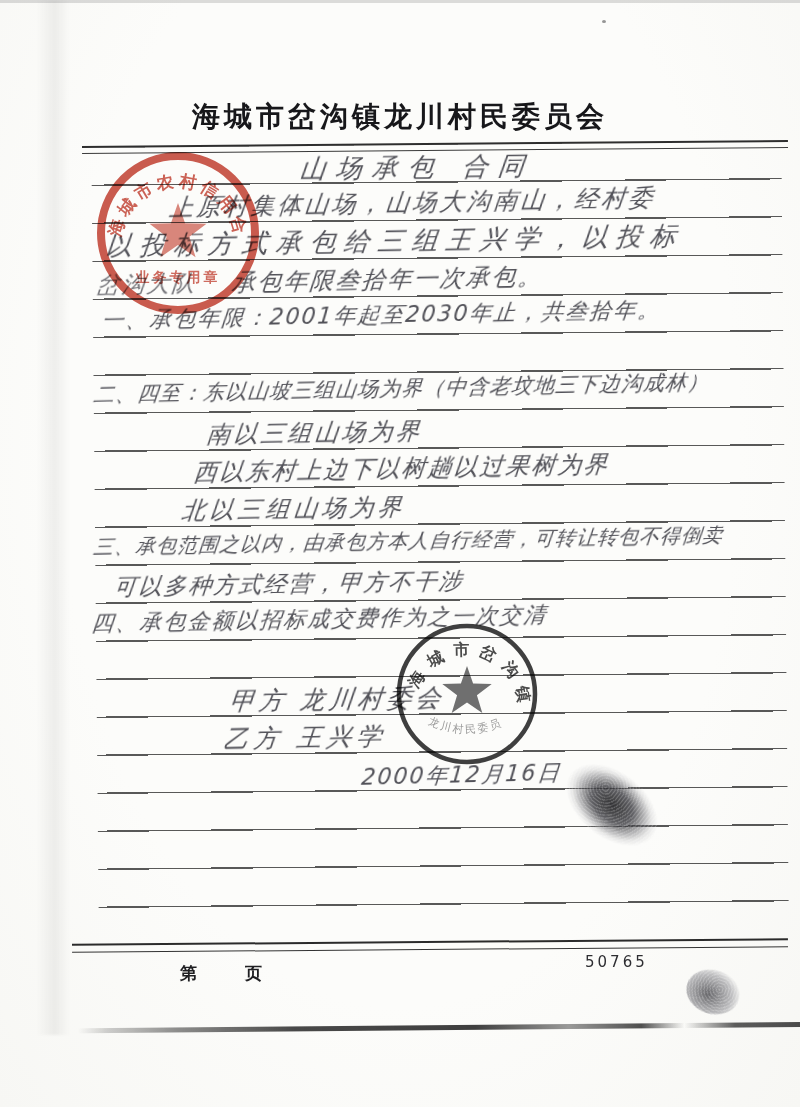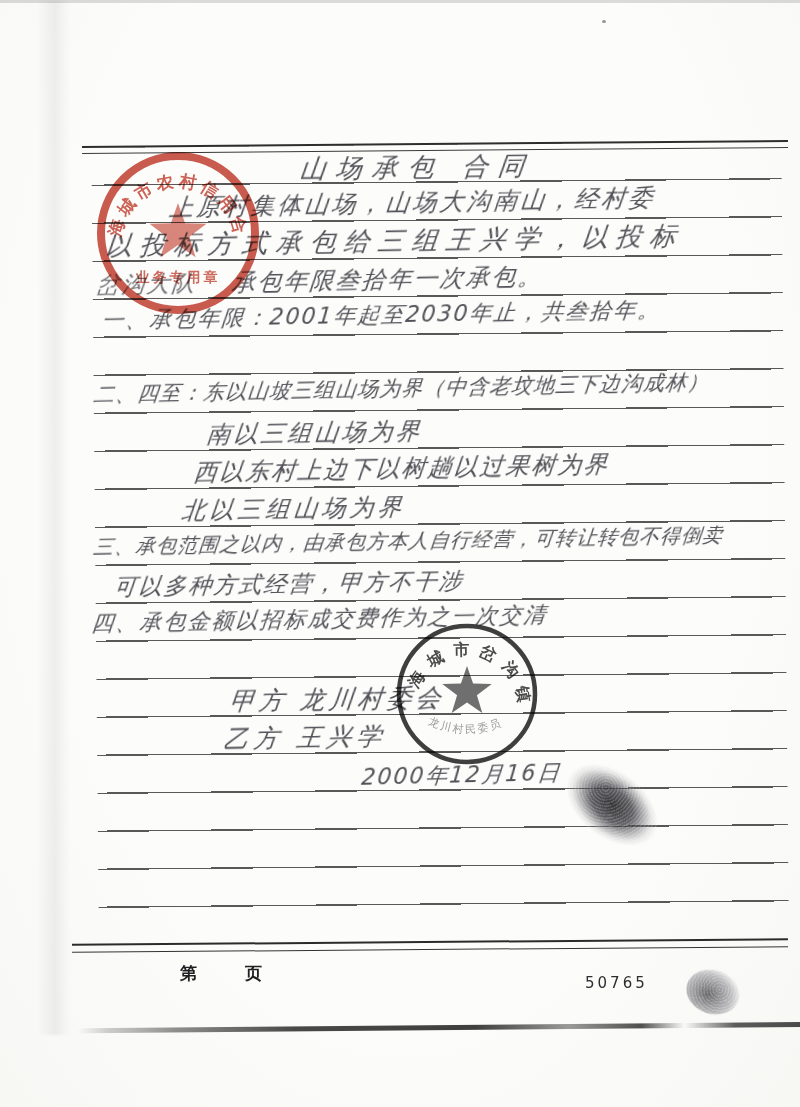--- a/index.html
+++ b/index.html
@@ -43,21 +43,21 @@
       radial-gradient(ellipse closest-side, rgba(33,33,36,0.92) 0%, rgba(52,52,57,0.78) 45%, rgba(82,82,88,0.42) 70%, rgba(120,120,126,0.16) 86%, transparent 100%);
     filter:blur(0.5px);}
 
   .footer-rule{position:absolute;left:72px;top:941px;width:716px;height:6px;
     border-top:2.4px solid #2b2b2b;border-bottom:1.5px solid #333;
     transform:rotate(-0.45deg);}
   .footer-label{position:absolute;top:962px;font-size:17px;font-weight:bold;color:#1f1f22;
     font-family:"Liberation Serif","DejaVu Serif",serif;}
   .footer-label.di{left:180px;}
   .footer-label.ye{left:245px;}
-  .serial{position:absolute;left:585px;top:974px;font-size:15px;color:#2e2e32;
+  .serial{position:absolute;left:585px;top:953px;font-size:15px;color:#2e2e32;
     letter-spacing:3px;font-family:"DejaVu Sans",sans-serif;}
 
   .bottom-streak{position:absolute;left:78px;top:1022px;width:722px;height:4.5px;
     transform:rotate(-0.5deg);transform-origin:right center;
     background:linear-gradient(90deg,
       transparent 0%, rgba(30,30,30,.2) 4%, rgba(28,28,28,.5) 14%,
       rgba(22,22,22,.78) 30%, rgba(22,22,22,.82) 55%, rgba(35,35,35,.45) 68%,
       rgba(22,22,22,.75) 78%, transparent 84%, rgba(26,26,26,.7) 91%, rgba(26,26,26,.78) 100%);
     filter:blur(0.4px);}
 
@@ -70,20 +70,21 @@
 </style>
 </head>
 <body>
 
 <div class="page">
 
   <div class="edge-top"></div>
   <div class="fold-shadow"></div>
   <div class="speck"></div>
 
+  <h1 class="header-title">海城市岔沟镇龙川村民委员会</h1>
   <div class="header-rule"></div>
 
   <div class="ruled-lines"></div>
 
   <span class="hand" style="left:298px;top:152px;font-size:26px;letter-spacing:10px;--rot:-0.8deg">山场承包 合同</span>
   <span class="hand" style="left:168px;top:192px;font-size:24px;letter-spacing:3px;--rot:-1.2deg">上原村集体山场，山场大沟南山，经村委</span>
   <span class="hand" style="left:104px;top:229px;font-size:26px;letter-spacing:8px;--rot:-1.0deg">以投标方式承包给三组王兴学，以投标</span>
   <span class="hand" style="left:95px;top:270px;font-size:23px;letter-spacing:2px;--rot:-1.0deg;opacity:.7">岔沟大队</span>
   <span class="hand" style="left:230px;top:267px;font-size:24px;letter-spacing:2px;--rot:-1.2deg">承包年限叁拾年一次承包。</span>
   <span class="hand" style="left:100px;top:306px;font-size:22px;letter-spacing:2px;--rot:-1.1deg">一、承包年限：2001年起至2030年止，共叁拾年。</span>

